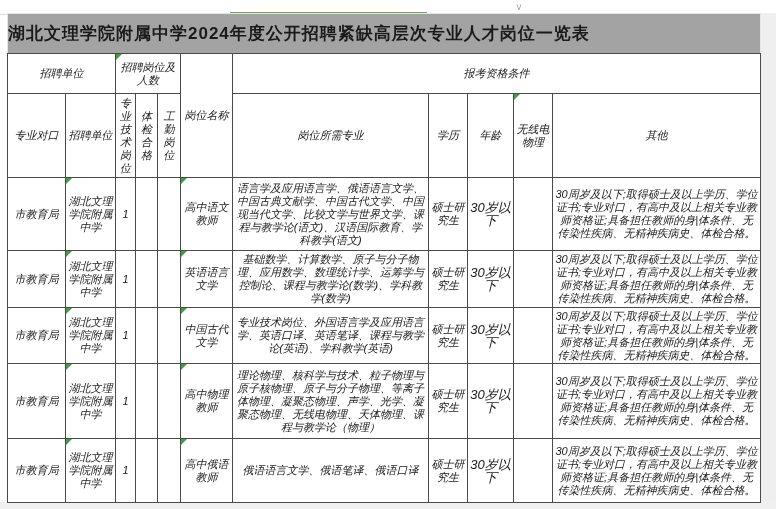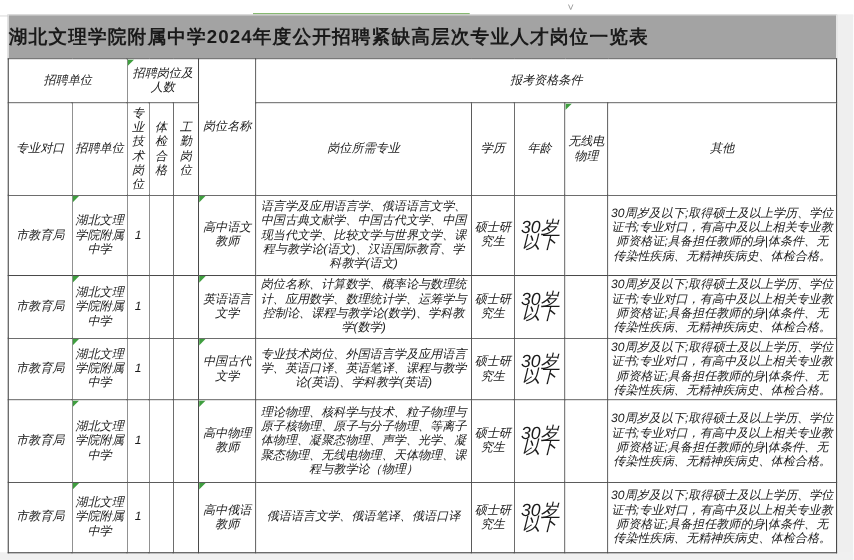--- a/index.html
+++ b/index.html
@@ -19,21 +19,21 @@
              box-sizing:border-box;white-space:nowrap;}
 
   table.grid{border-collapse:collapse;table-layout:fixed;width:753px;font-size:11px;font-style:italic;}
   table.grid th,table.grid td{border:1px solid #4a4a4a;padding:1px 2px;vertical-align:middle;
              font-weight:normal;line-height:13px;box-sizing:border-box;overflow:hidden;
              text-align:center;word-break:break-all;position:relative;background:#ffffff;}
   tr.hA{height:40px;} tr.hB{height:84px;}
   tr.r0{height:73px;} tr.r1{height:57px;} tr.r2{height:56px;} tr.r3{height:75px;} tr.r4{height:64px;}
   td.left, th.left{text-align:left;}
   .vcell{padding:0 1px;line-height:13px;}
-  td.tight{padding:1px 0;font-size:16px;}
+  td.tight{padding:1px 0;font-size:13px;}
   
   .gt::before{content:"";position:absolute;left:0;top:0;width:0;height:0;
               border-top:6px solid #3f9e3f;border-right:6px solid transparent;}
 </style>
 </head>
 <body>
 
 <div class="canvas">
 
   <div class="top-gridline"></div>
@@ -95,21 +95,21 @@
         <td class="left">30周岁及以下;取得硕士及以上学历、学位证书;专业对口，有高中及以上相关专业教师资格证;具备担任教师的身|体条件、无传染性疾病、无精神疾病史、体检合格。</td>
       </tr>
 
       <tr class="r1">
         <td>市教育局</td>
         <td class="gt left">湖北文理学院附属中学</td>
         <td>1</td>
         <td></td>
         <td></td>
         <td class="gt left">英语语言文学</td>
-        <td class="left">岗位名称、计算数学、概率论与数理统计、应用数学、数理统计学、运筹学与控制论、课程与教学论(数学)、学科教学(数学)</td>
+        <td class="left">基础数学、计算数学、原子与分子物理、应用数学、数理统计学、运筹学与控制论、课程与教学论(数学)、学科教学(数学)</td>
         <td class="left">硕士研究生</td>
         <td class="tight">30岁以下</td>
         <td></td>
         <td class="left">30周岁及以下;取得硕士及以上学历、学位证书;专业对口，有高中及以上相关专业教师资格证;具备担任教师的身|体条件、无传染性疾病、无精神疾病史、体检合格。</td>
       </tr>
 
       <tr class="r2">
         <td>市教育局</td>
         <td class="gt left">湖北文理学院附属中学</td>
         <td>1</td>

